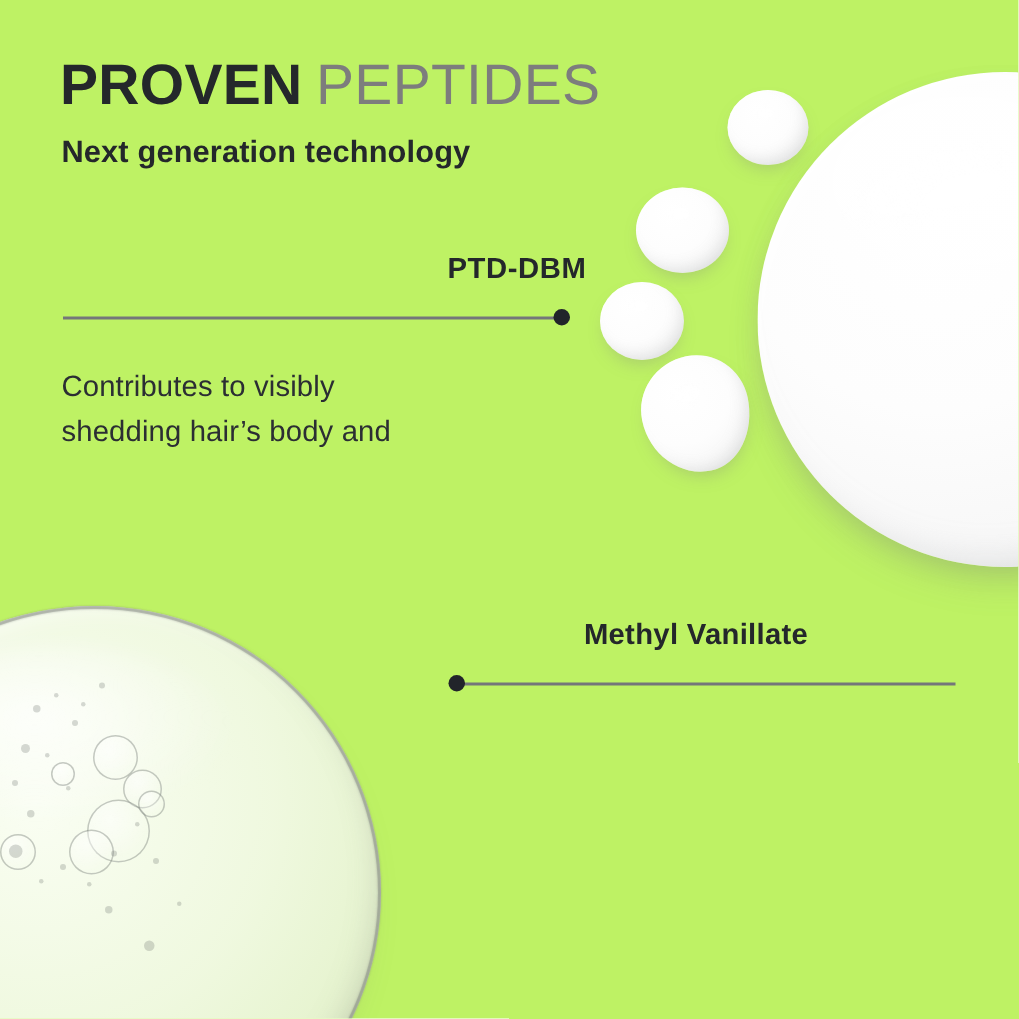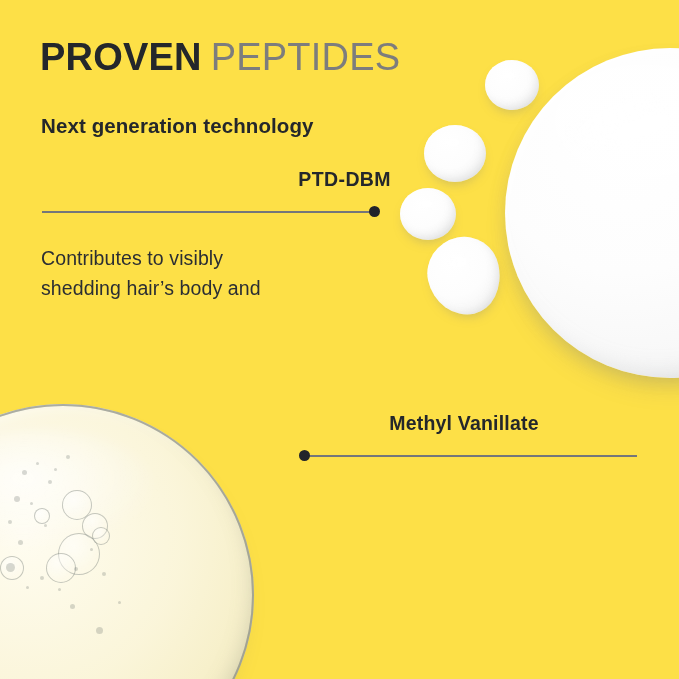--- a/index.html
+++ b/index.html
@@ -5,21 +5,21 @@
   html, body {
     margin: 0;
     padding: 0;
     background: #ffffff;
   }
   #stage {
     position: relative;
     width: 679px;
     height: 679px;
     overflow: hidden;
-    background: #fde047;
+    background: #bef264;
     font-family: "Liberation Sans", "DejaVu Sans", sans-serif;
     -webkit-font-smoothing: antialiased;
   }
 
   
   #art {
     position: absolute;
     inset: 0;
     z-index: 1;
     pointer-events: none;
@@ -192,21 +192,20 @@
 
   #subtitle {
     position: absolute;
     left: 41px;
     top: 90px;
     font-size: 20.5px;
     font-weight: 700;
     color: #24272b;
     letter-spacing: 0.1px;
     white-space: nowrap;
-    margin-top: 24px;
   }
 
   
   #block-ptddbm { position: absolute; left: 41px; top: 168px; width: 350px; }
   #ptddbm-heading {
     font-size: 19.5px;
     font-weight: 700;
     color: #24272b;
     letter-spacing: 0.4px;
     margin: 0;

